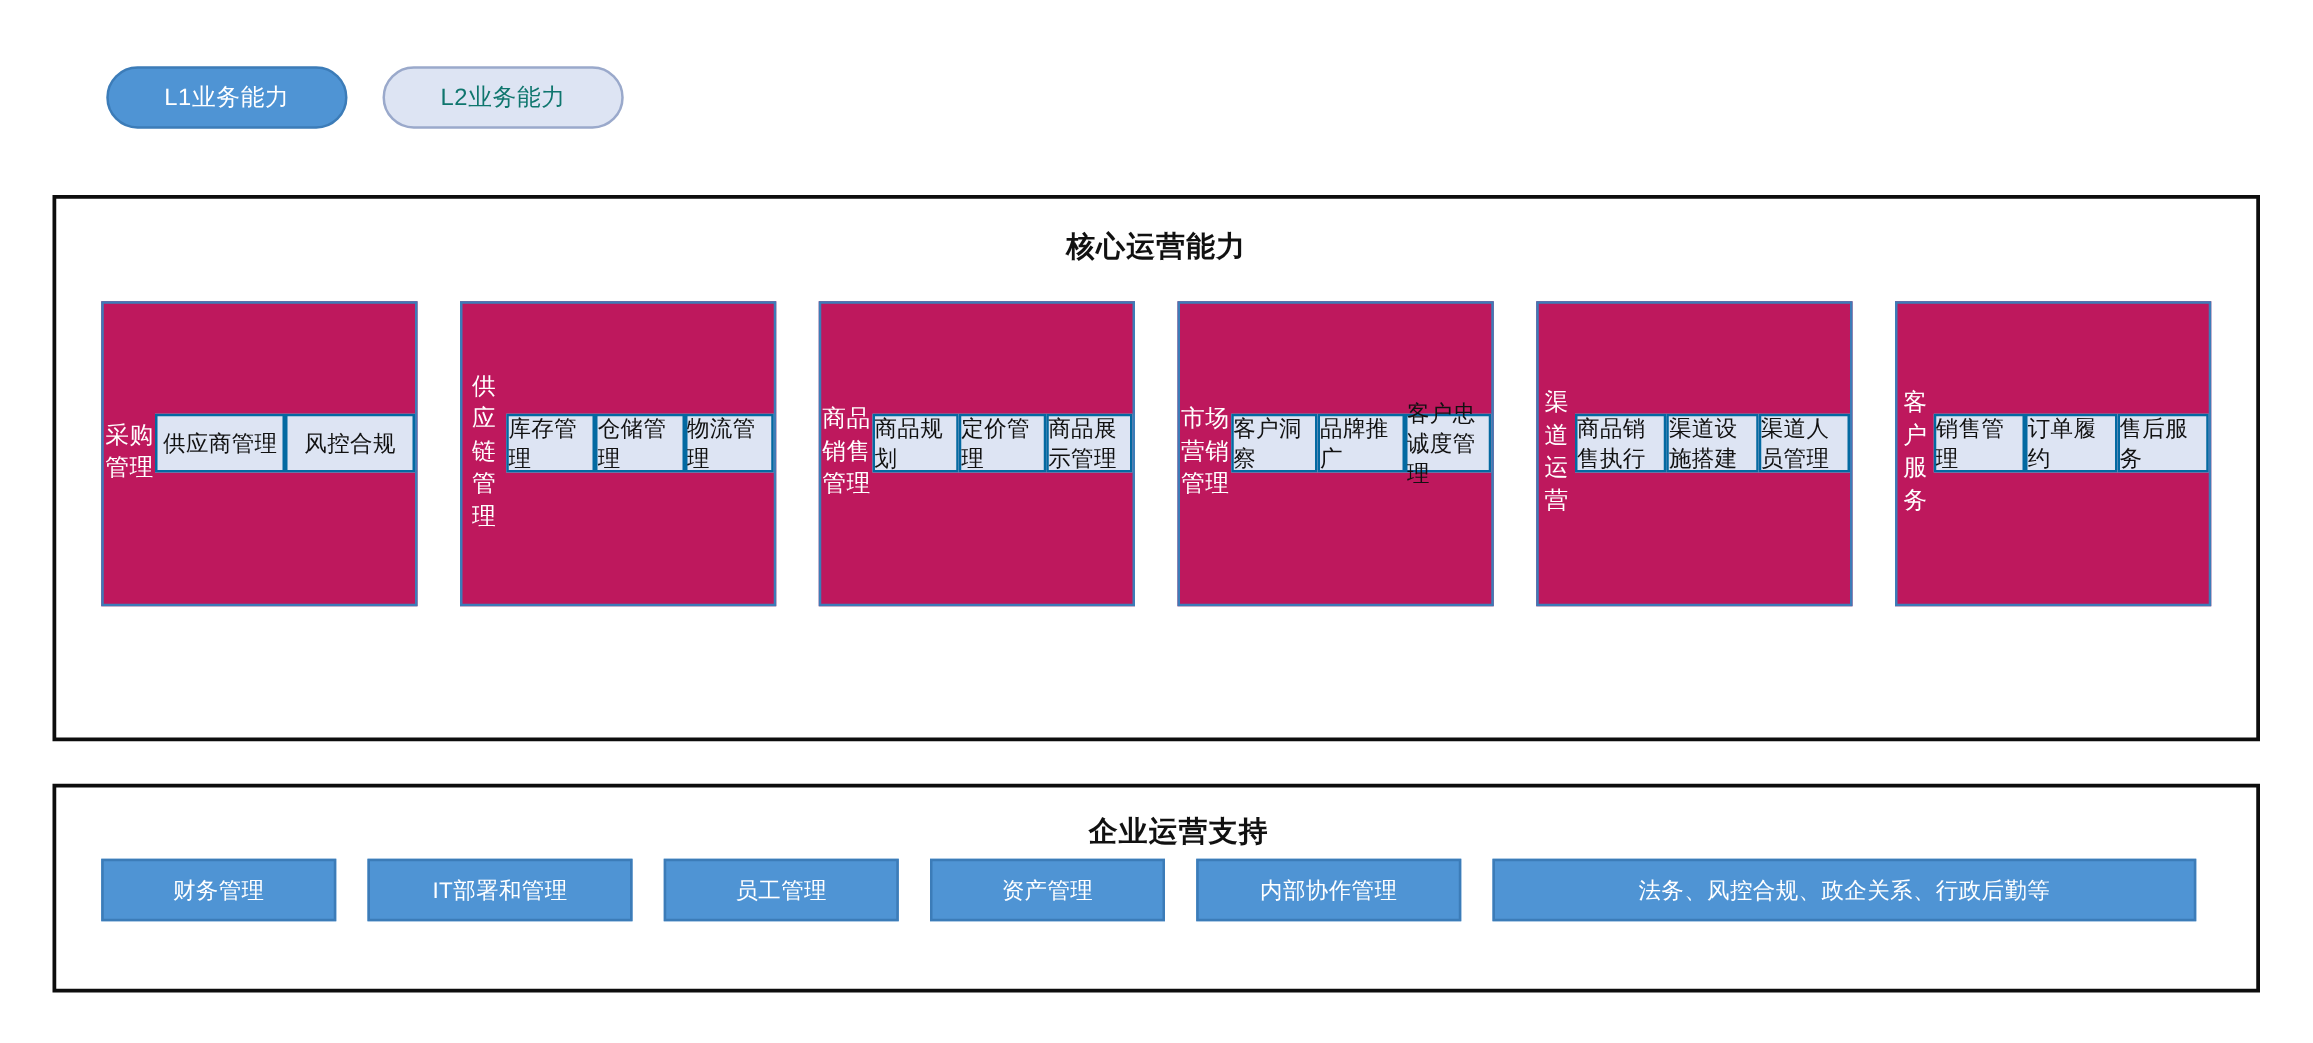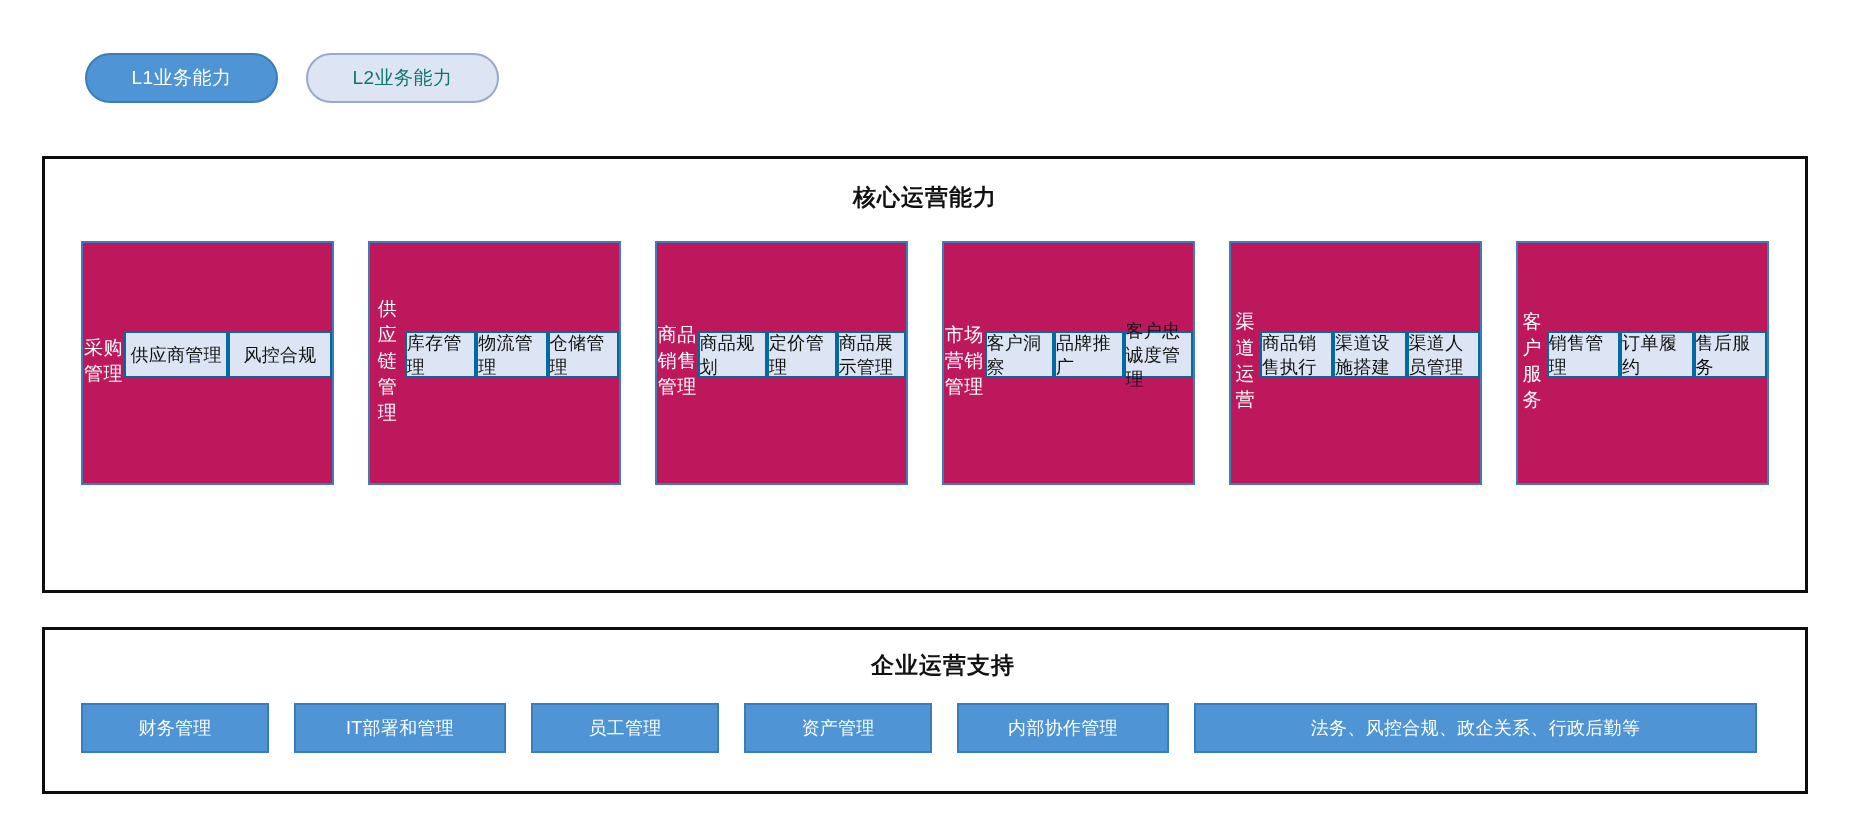--- a/index.html
+++ b/index.html
@@ -110,21 +110,21 @@
     color: #111111;
     margin-bottom: 37px;
     letter-spacing: 0.3px;
   }
 
   
   .support-row {
     display: flex;
     align-items: center;
     padding: 0 36px;
-    margin-top: 22px;
+    margin-top: 6px;
     gap: 25px;
     box-sizing: border-box;
   }
   .support-box {
     height: 50px;
     flex: 0 0 auto;
     background: #4f94d4;
     border: 2px solid #3c7cb8;
     box-sizing: border-box;
     display: flex;
@@ -157,22 +157,22 @@
 
     <div class="column">
       <div class="column-title">采购管理</div>
       <div class="subbox">供应商管理</div>
       <div class="subbox">风控合规</div>
     </div>
 
     <div class="column">
       <div class="column-title">供应链管理</div>
       <div class="subbox">库存管理</div>
+      <div class="subbox">仓储管理</div>
       <div class="subbox">物流管理</div>
-      <div class="subbox">仓储管理</div>
     </div>
 
     <div class="column">
       <div class="column-title">商品销售管理</div>
       <div class="subbox">商品规划</div>
       <div class="subbox">定价管理</div>
       <div class="subbox">商品展示管理</div>
     </div>
 
     <div class="column">

